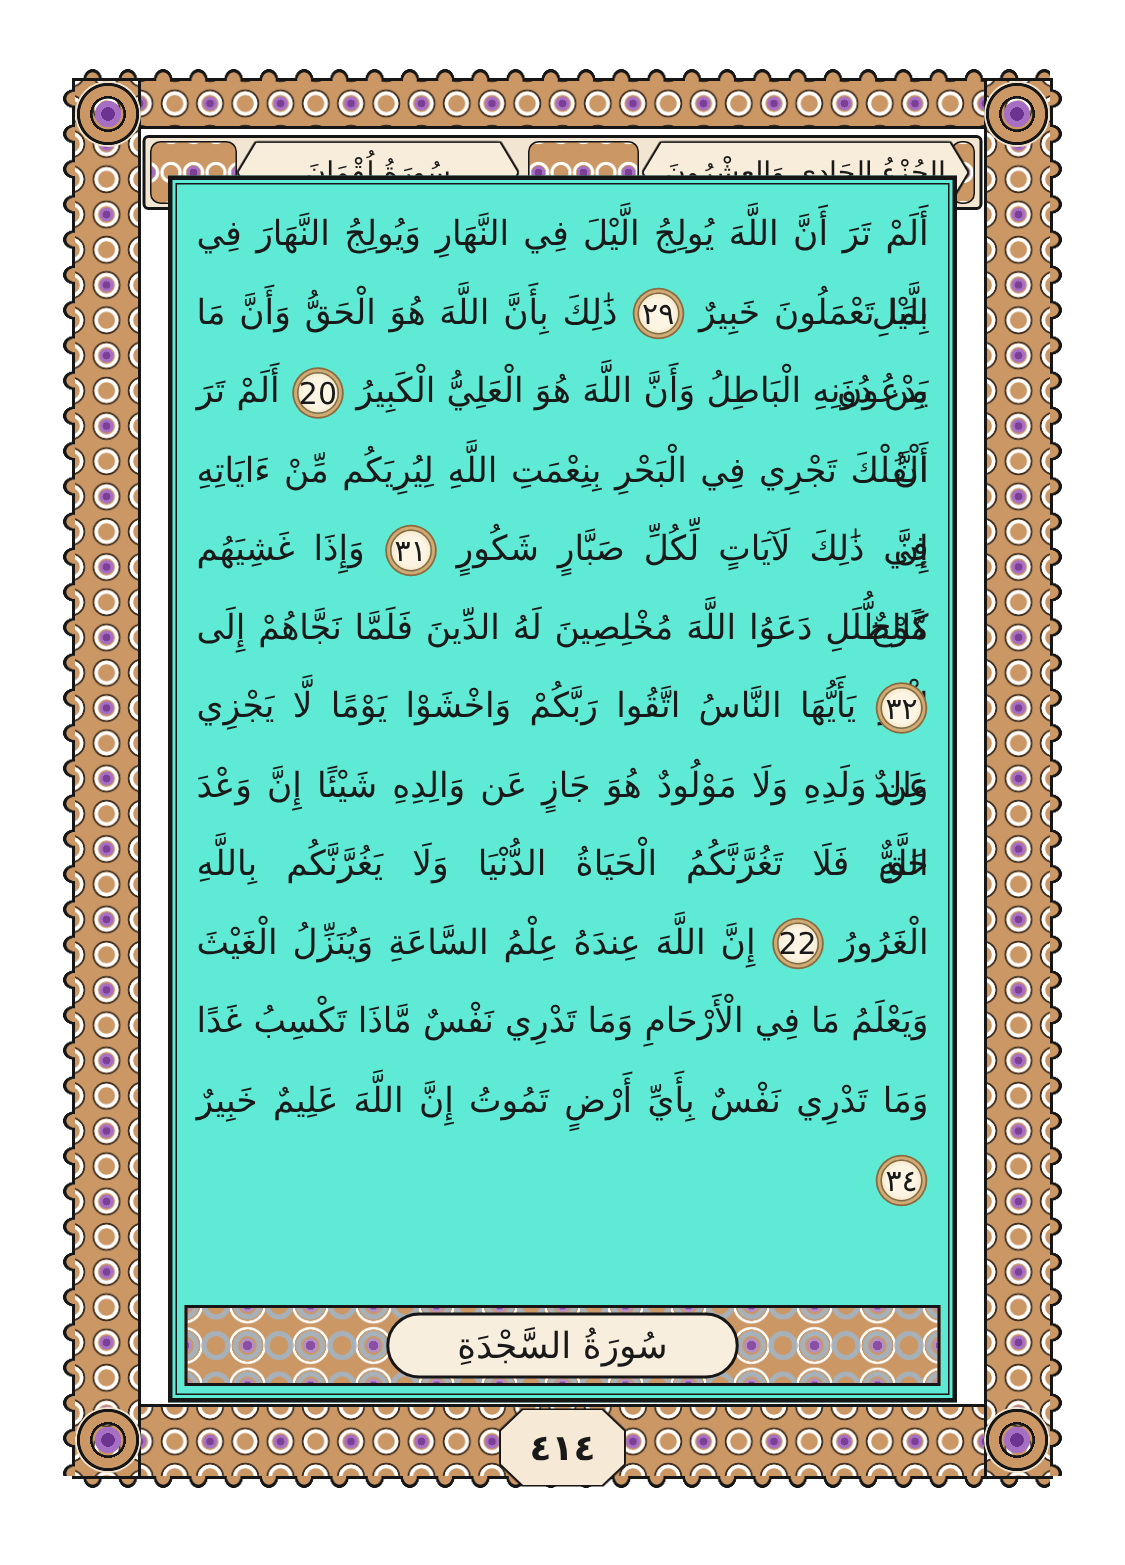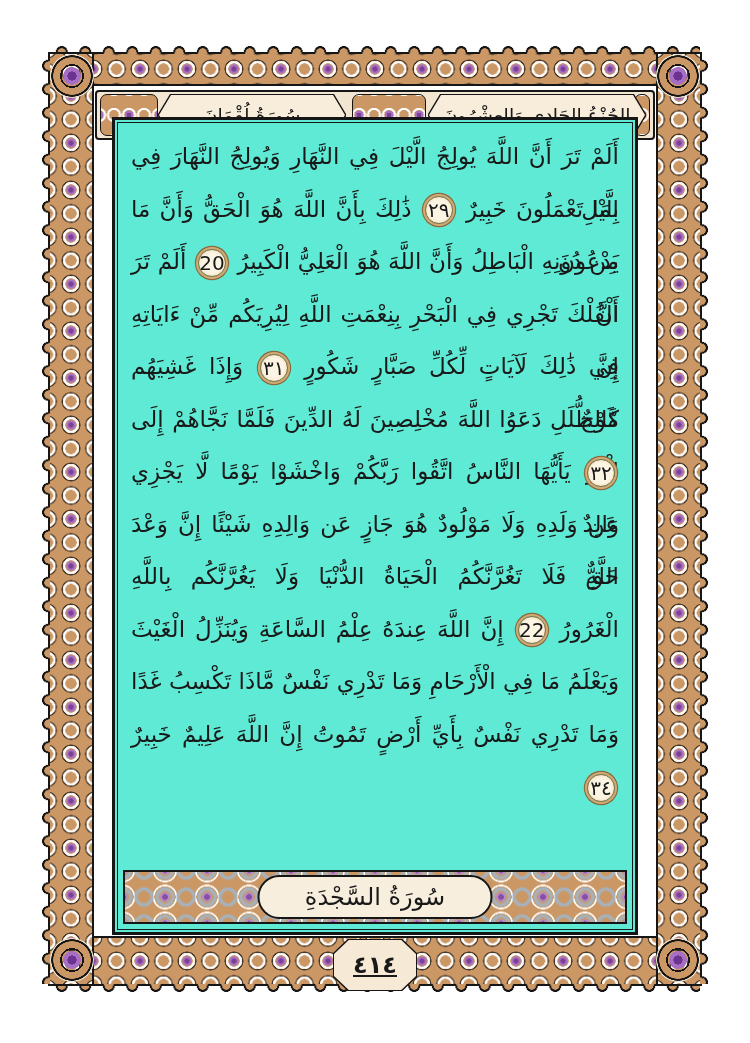--- a/index.html
+++ b/index.html
@@ -105,21 +105,21 @@
   }
 
   
   .page-cart{
     position:absolute;left:50%;top:940px;transform:translateX(-50%);width:82px;height:50px;
     filter:drop-shadow(1px 0 0 #161616) drop-shadow(-1px 0 0 #161616) drop-shadow(0 1px 0 #161616) drop-shadow(0 -1px 0 #161616);
   }
   .page-cart-inner{
     width:100%;height:100%;background:#f6ead6;display:flex;align-items:center;justify-content:center;
     clip-path:polygon(18% 0, 82% 0, 100% 28%, 100% 72%, 82% 100%, 18% 100%, 0 72%, 0 28%);
-    font-size:24px;font-weight:bold;direction:rtl;text-decoration:underline;
+    font-size:24px;font-weight:bold;direction:rtl;
   }
 </style>
 </head>
 <body>
 
 <div class="page">
 
   <div class="band b-top">
       <div class="fringe"></div>
     </div>

